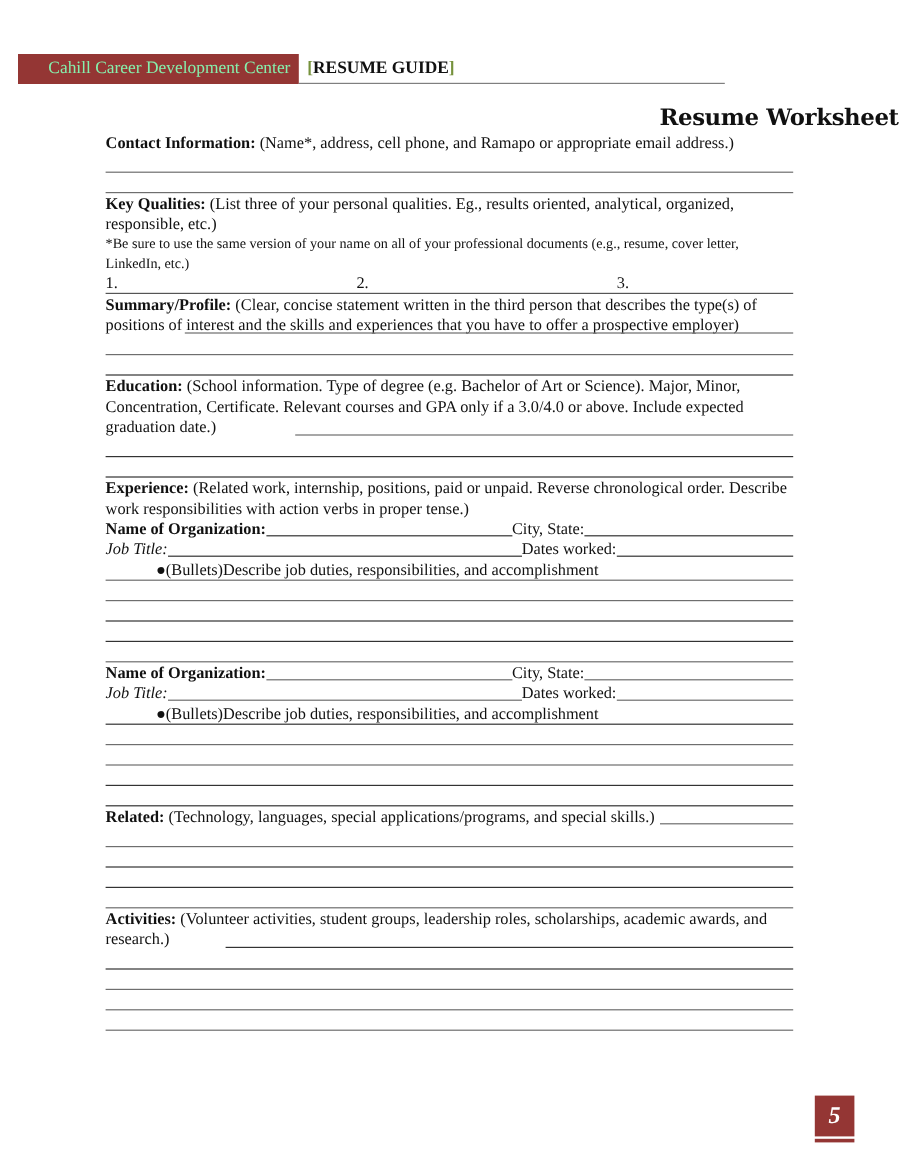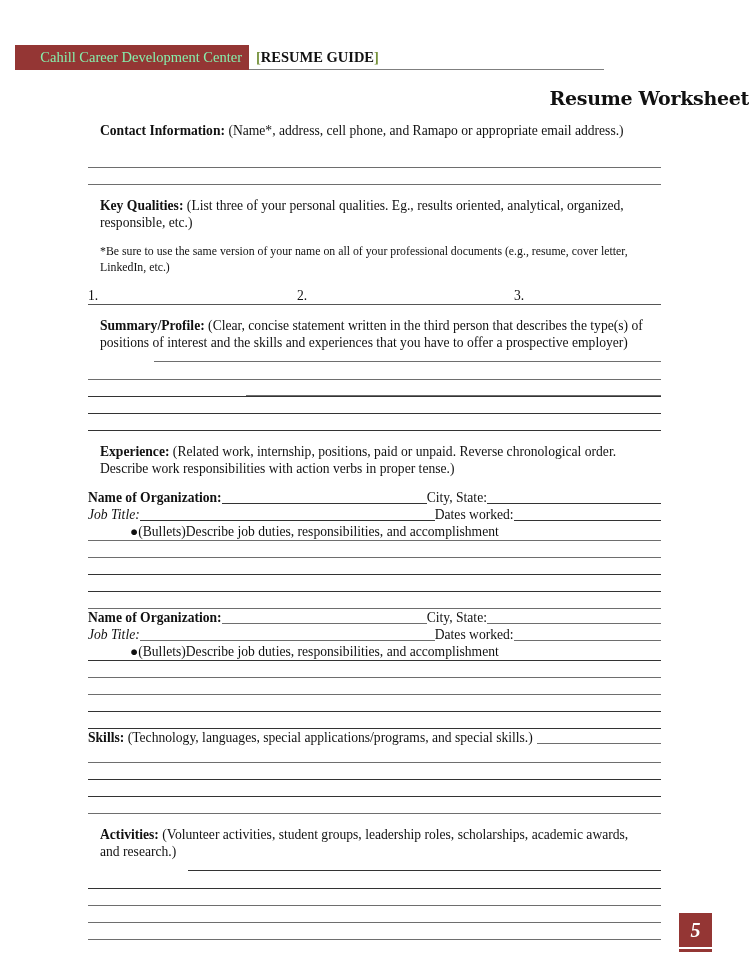--- a/index.html
+++ b/index.html
@@ -8,21 +8,21 @@
   .hdr-band { position:absolute; left:15px; top:45px; width:234px; height:25px;
               background:#943634; color:#86efac; font-size:14.5px; line-height:25px;
               text-align:right; padding-right:7px; box-sizing:border-box; }
   .hdr-guide { position:absolute; left:256px; top:45px; height:25px; line-height:25px;
                font-size:14.5px; font-weight:bold; color:#111; }
   .hdr-guide .br { color:#76923c; font-weight:bold; }
   .hdr-rule { position:absolute; left:249px; top:69px; width:355px; height:1px; background:#7f7f7f; }
   .title { position:absolute; left:0; width:749px; top:87px; text-align:right;
            font-size:19px; font-weight:bold; font-family:"DejaVu Serif", serif; letter-spacing:-0.3px; }
   .content { position:absolute; left:88px; top:110px; width:573px; font-size:13.6px; line-height:17px; }
-  .p { margin:12px; }
+  .p { margin:0; }
   .b { font-weight:bold; }
   .i { font-style:italic; }
   .small { font-size:11.8px; line-height:16px; }
   .rule { height:16px; border-bottom:1px solid #6e6e6e; }
   .rule.thick { border-bottom:1.6px solid #333; }
   .row { display:flex; align-items:flex-start; }
   .fill { flex:1; border-bottom:1px solid #6e6e6e; height:14px; margin-left:4px; }
   .fill.thick { border-bottom:1.6px solid #333; }
   .kq { display:flex; border-bottom:1px solid #555; }
   .kq span { display:inline-block; }
@@ -61,20 +61,21 @@
 
   <p class="p" style="position:relative;">
     <span class="b">Summary/Profile:</span><span> (Clear, concise statement written in the third person that describes the type(s) of positions of interest and the skills and experiences that you have to offer a prospective employer)</span>
   </p>
   <div style="position:relative; height:0;">
     <div style="position:absolute; left:66px; right:0; top:-2px; border-bottom:1px solid #6e6e6e;"></div>
   </div>
   <div class="rule"></div>
   <div class="rule thick"></div>
 
+  <p class="p"><span class="b">Education:</span><span> (School information. Type of degree (e.g. Bachelor of Art or Science). Major, Minor, Concentration, Certificate. Relevant courses and GPA only if a 3.0/4.0 or above. Include expected graduation date.)</span></p>
   <div style="position:relative; height:0;">
     <div style="position:absolute; left:158px; right:0; top:-2px; border-bottom:1px solid #6e6e6e;"></div>
   </div>
   <div class="rule thick"></div>
   <div class="rule thick"></div>
 
   <p class="p"><span class="b">Experience:</span><span> (Related work, internship, positions, paid or unpaid. Reverse chronological order. Describe work responsibilities with action verbs in proper tense.)</span></p>
 
   <div class="row">
     <span class="b">Name of Organization:</span>
@@ -106,21 +107,21 @@
     <span>Dates worked:</span>
     <span class="fill" style="margin-left:0"></span>
   </div>
   <div class="bullet-row thick"><span>●(Bullets)Describe job duties, responsibilities, and accomplishment</span></div>
   <div class="rule"></div>
   <div class="rule"></div>
   <div class="rule thick"></div>
   <div class="rule thick"></div>
 
   <div class="row">
-    <span class="b">Skills:</span>
+    <span class="b">Related:</span>
       <span style="white-space:pre"> (Technology, languages, special applications/programs, and special skills.)</span>
     <span class="fill"></span>
   </div>
   <div class="rule"></div>
   <div class="rule thick"></div>
   <div class="rule thick"></div>
   <div class="rule"></div>
 
   <p class="p"><span class="b">Activities:</span><span> (Volunteer activities, student groups, leadership roles, scholarships, academic awards, and research.)</span></p>
   <div style="position:relative; height:0;">

